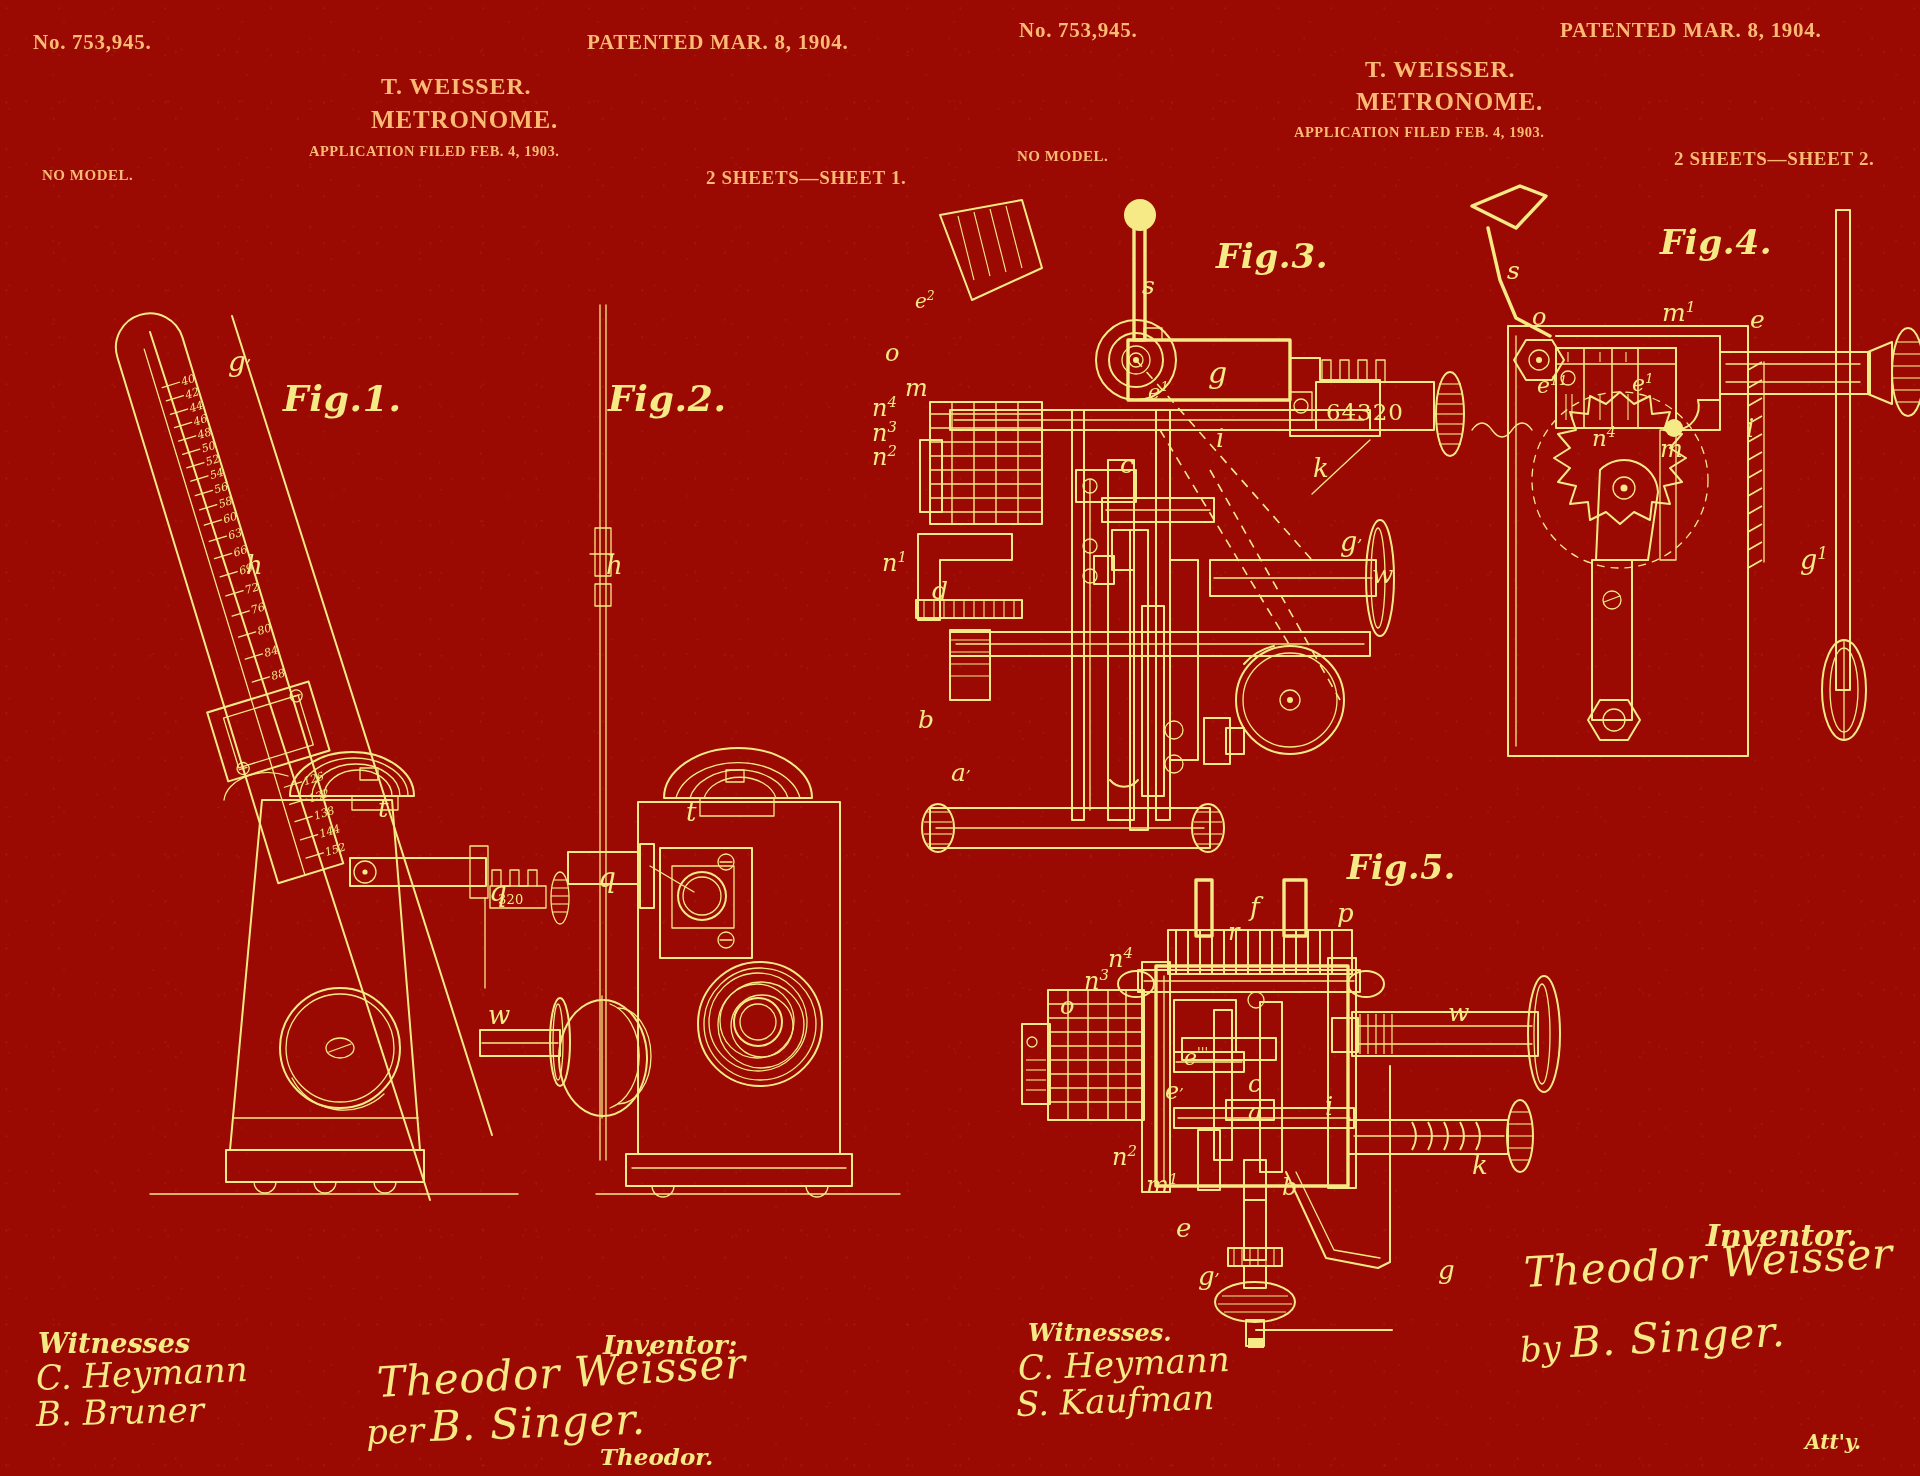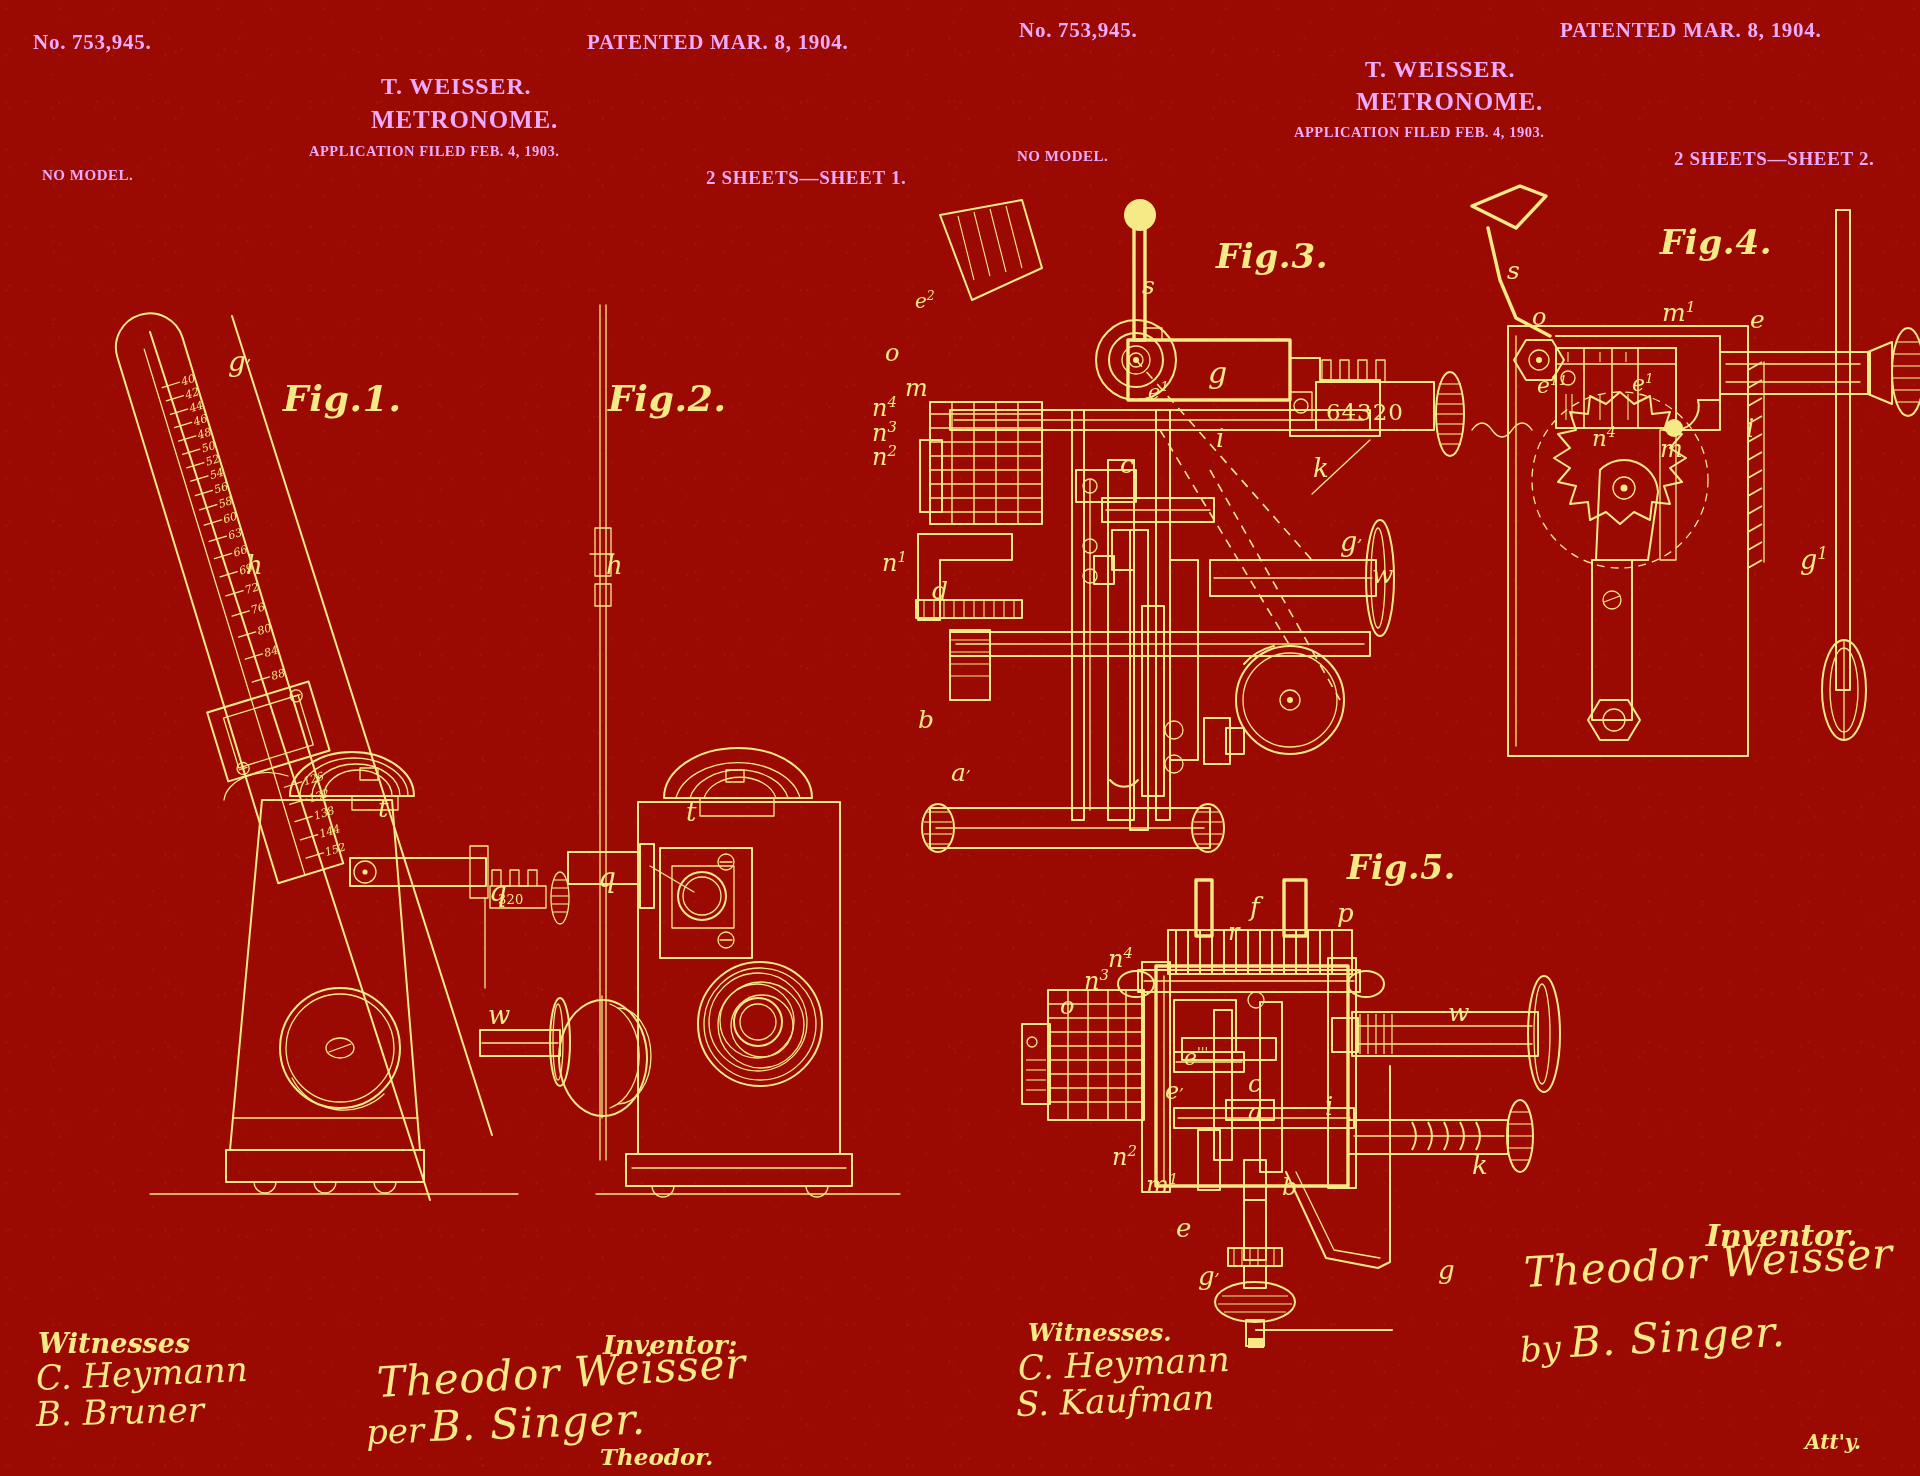--- a/index.html
+++ b/index.html
@@ -28,21 +28,21 @@
       radial-gradient(circle at 64% 44%, rgba(0,0,0,.05) 0 1.5px, transparent 2px);
     background-size:53px 47px, 71px 63px, 89px 79px, 61px 67px, 97px 83px, 43px 59px, 113px 101px;
     opacity:.85;
     mix-blend-mode:screen;
   }
   .sheet{position:absolute;top:0;height:1476px;}
   #sheet-1{left:0;width:960px;}
   #sheet-2{left:960px;width:960px;}
 
   
-  .hdr{position:absolute;color:#f0abfc;white-space:nowrap;}
+  .hdr{position:absolute;color:#fdba74;white-space:nowrap;}
   .hdr.sc{
     font-family:"Liberation Serif", serif;
     font-weight:700;
     letter-spacing:.035em;
   }
   .pat-no{font-size:21px;}
   .pat-date{font-size:21px;}
   .inv-name{font-size:24px;letter-spacing:.10em;}
   .inv-title{font-size:25px;letter-spacing:.12em;}
   .appl{font-size:14.5px;letter-spacing:.055em;}

